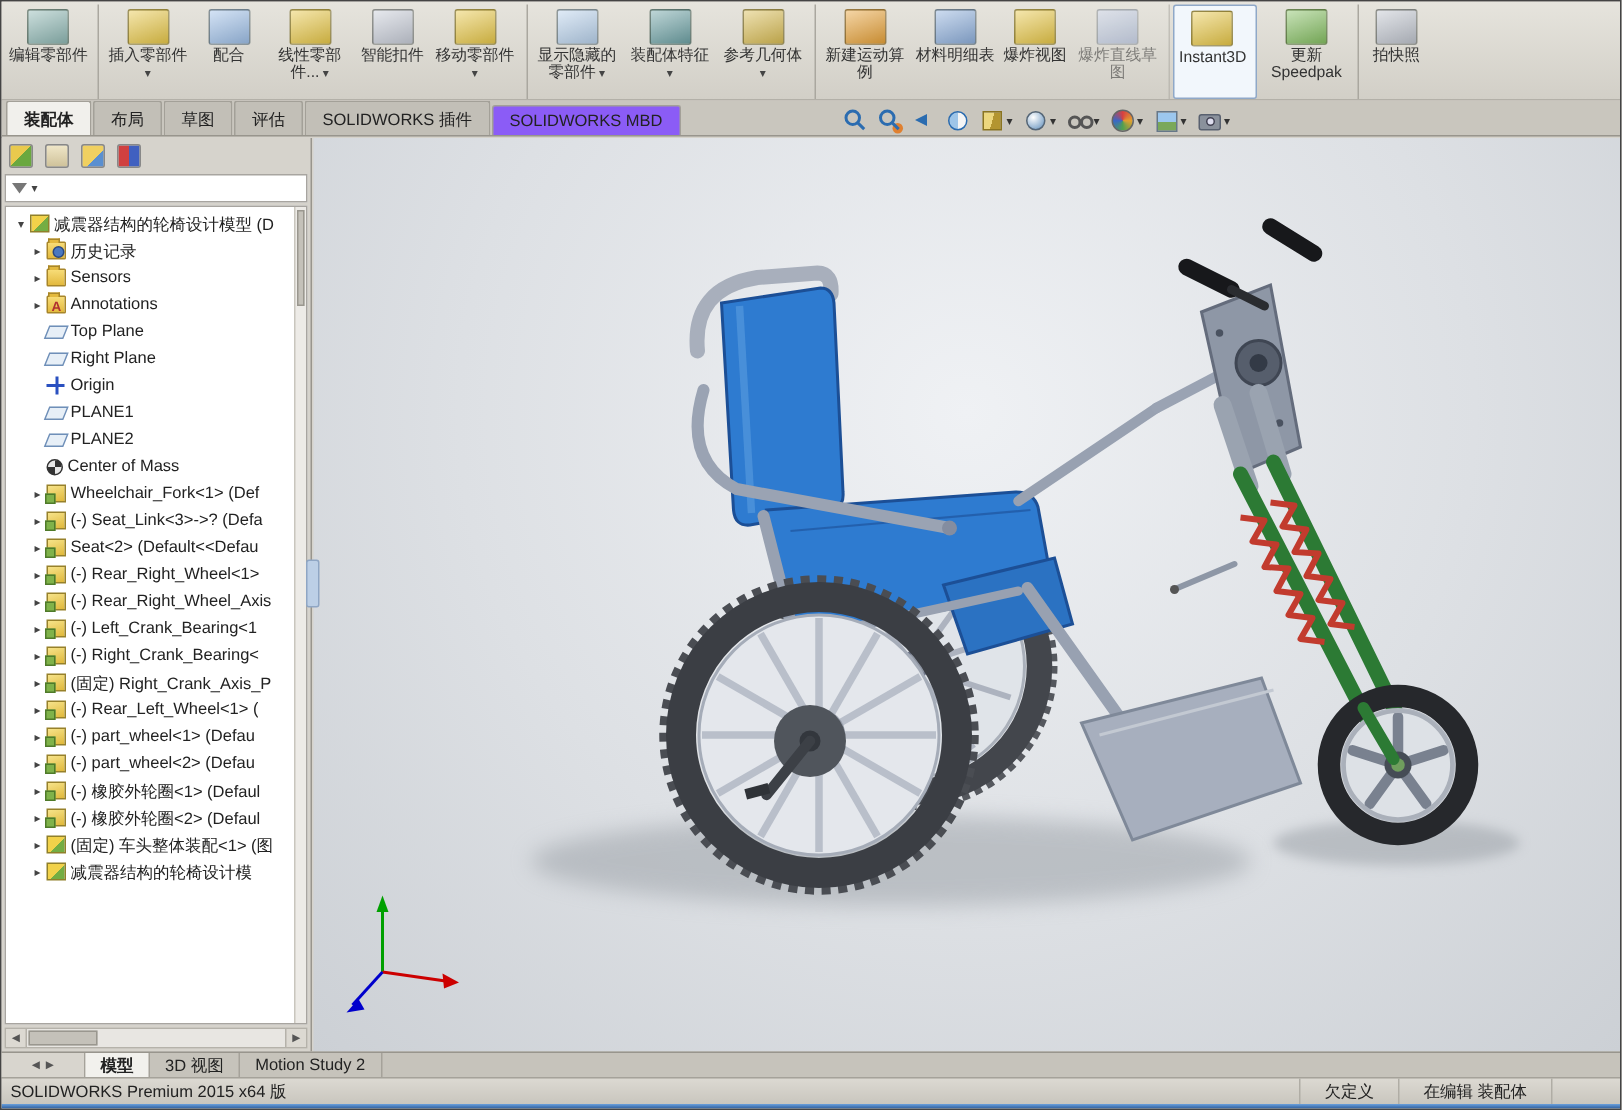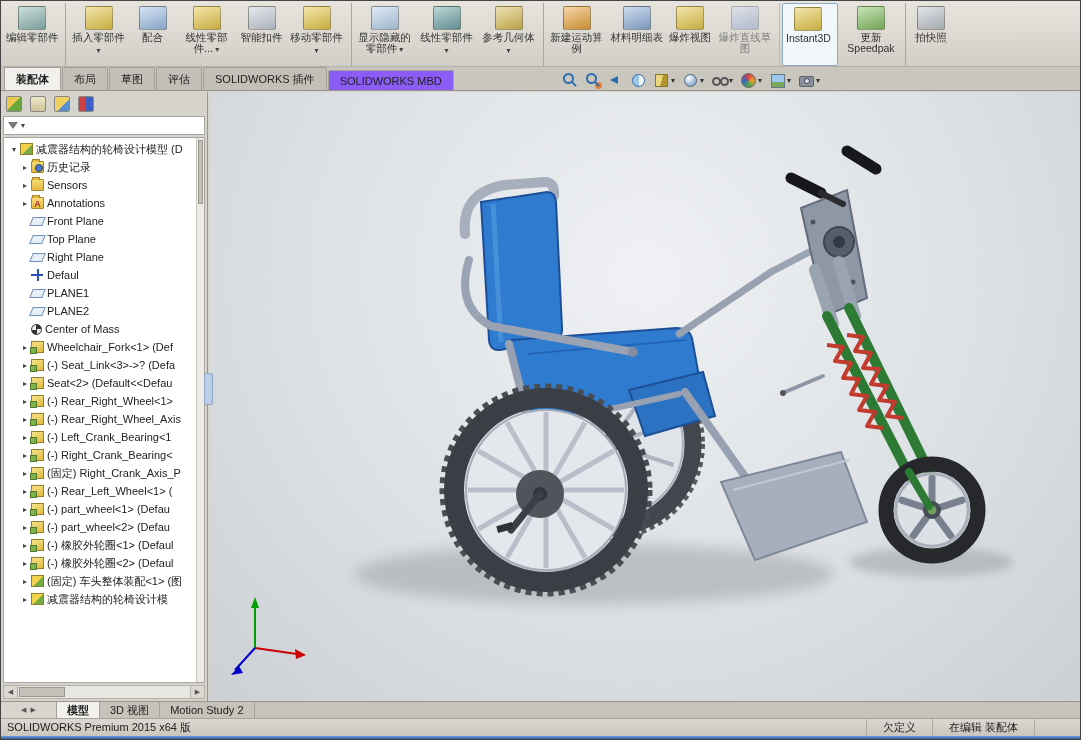--- a/index.html
+++ b/index.html
@@ -173,21 +173,21 @@
         <span class="rlabel">移动零部件</span>
       </div>
 
       <div class="rbtn dropdown" data-icon="show-hidden-components" style="--c: #b9d2ec;">
         <span class="rbicon js-icon"></span>
         <span class="rlabel">显示隐藏的零部件</span>
       </div>
 
       <div class="rbtn dropdown" data-icon="assembly-features" style="--c: #6fa3a6;">
         <span class="rbicon js-icon"></span>
-        <span class="rlabel">线性零部件</span>
+        <span class="rlabel">装配体特征</span>
       </div>
 
       <div class="rbtn sep dropdown" data-icon="reference-geometry" style="--c: #d9bd55;">
         <span class="rbicon js-icon"></span>
         <span class="rlabel">参考几何体</span>
       </div>
 
       <div class="rbtn" data-icon="new-motion-study" style="--c: #e8a33a;">
         <span class="rbicon js-icon"></span>
         <span class="rlabel">新建运动算例</span>
@@ -328,42 +328,37 @@
           <span class="ticon js-icon"></span>
           <span class="tlabel">Sensors</span>
         </div>
 
         <div class="trow" data-icon="folder-annotations" data-state="collapsed" style="--lvl: 1;">
           <span class="tw"></span>
           <span class="ticon js-icon"></span>
           <span class="tlabel">Annotations</span>
         </div>
 
+
         <div class="trow" data-icon="plane" style="--lvl: 1;">
           <span class="tw"></span>
           <span class="ticon js-icon"></span>
-          <span class="tlabel">Front Plane</span>
+          <span class="tlabel">Top Plane</span>
         </div>
 
         <div class="trow" data-icon="plane" style="--lvl: 1;">
           <span class="tw"></span>
           <span class="ticon js-icon"></span>
-          <span class="tlabel">Top Plane</span>
-        </div>
-
-        <div class="trow" data-icon="plane" style="--lvl: 1;">
-          <span class="tw"></span>
-          <span class="ticon js-icon"></span>
           <span class="tlabel">Right Plane</span>
         </div>
 
         <div class="trow" data-icon="origin" style="--lvl: 1;">
           <span class="tw"></span>
           <span class="ticon js-icon"></span>
-          <span class="tlabel">Defaul</span>
+          <span class="tlabel">Origin</span>
         </div>
 
         <div class="trow" data-icon="plane" style="--lvl: 1;">
           <span class="tw"></span>
           <span class="ticon js-icon"></span>
           <span class="tlabel">PLANE1</span>
         </div>
 
         <div class="trow" data-icon="plane" style="--lvl: 1;">
           <span class="tw"></span>

